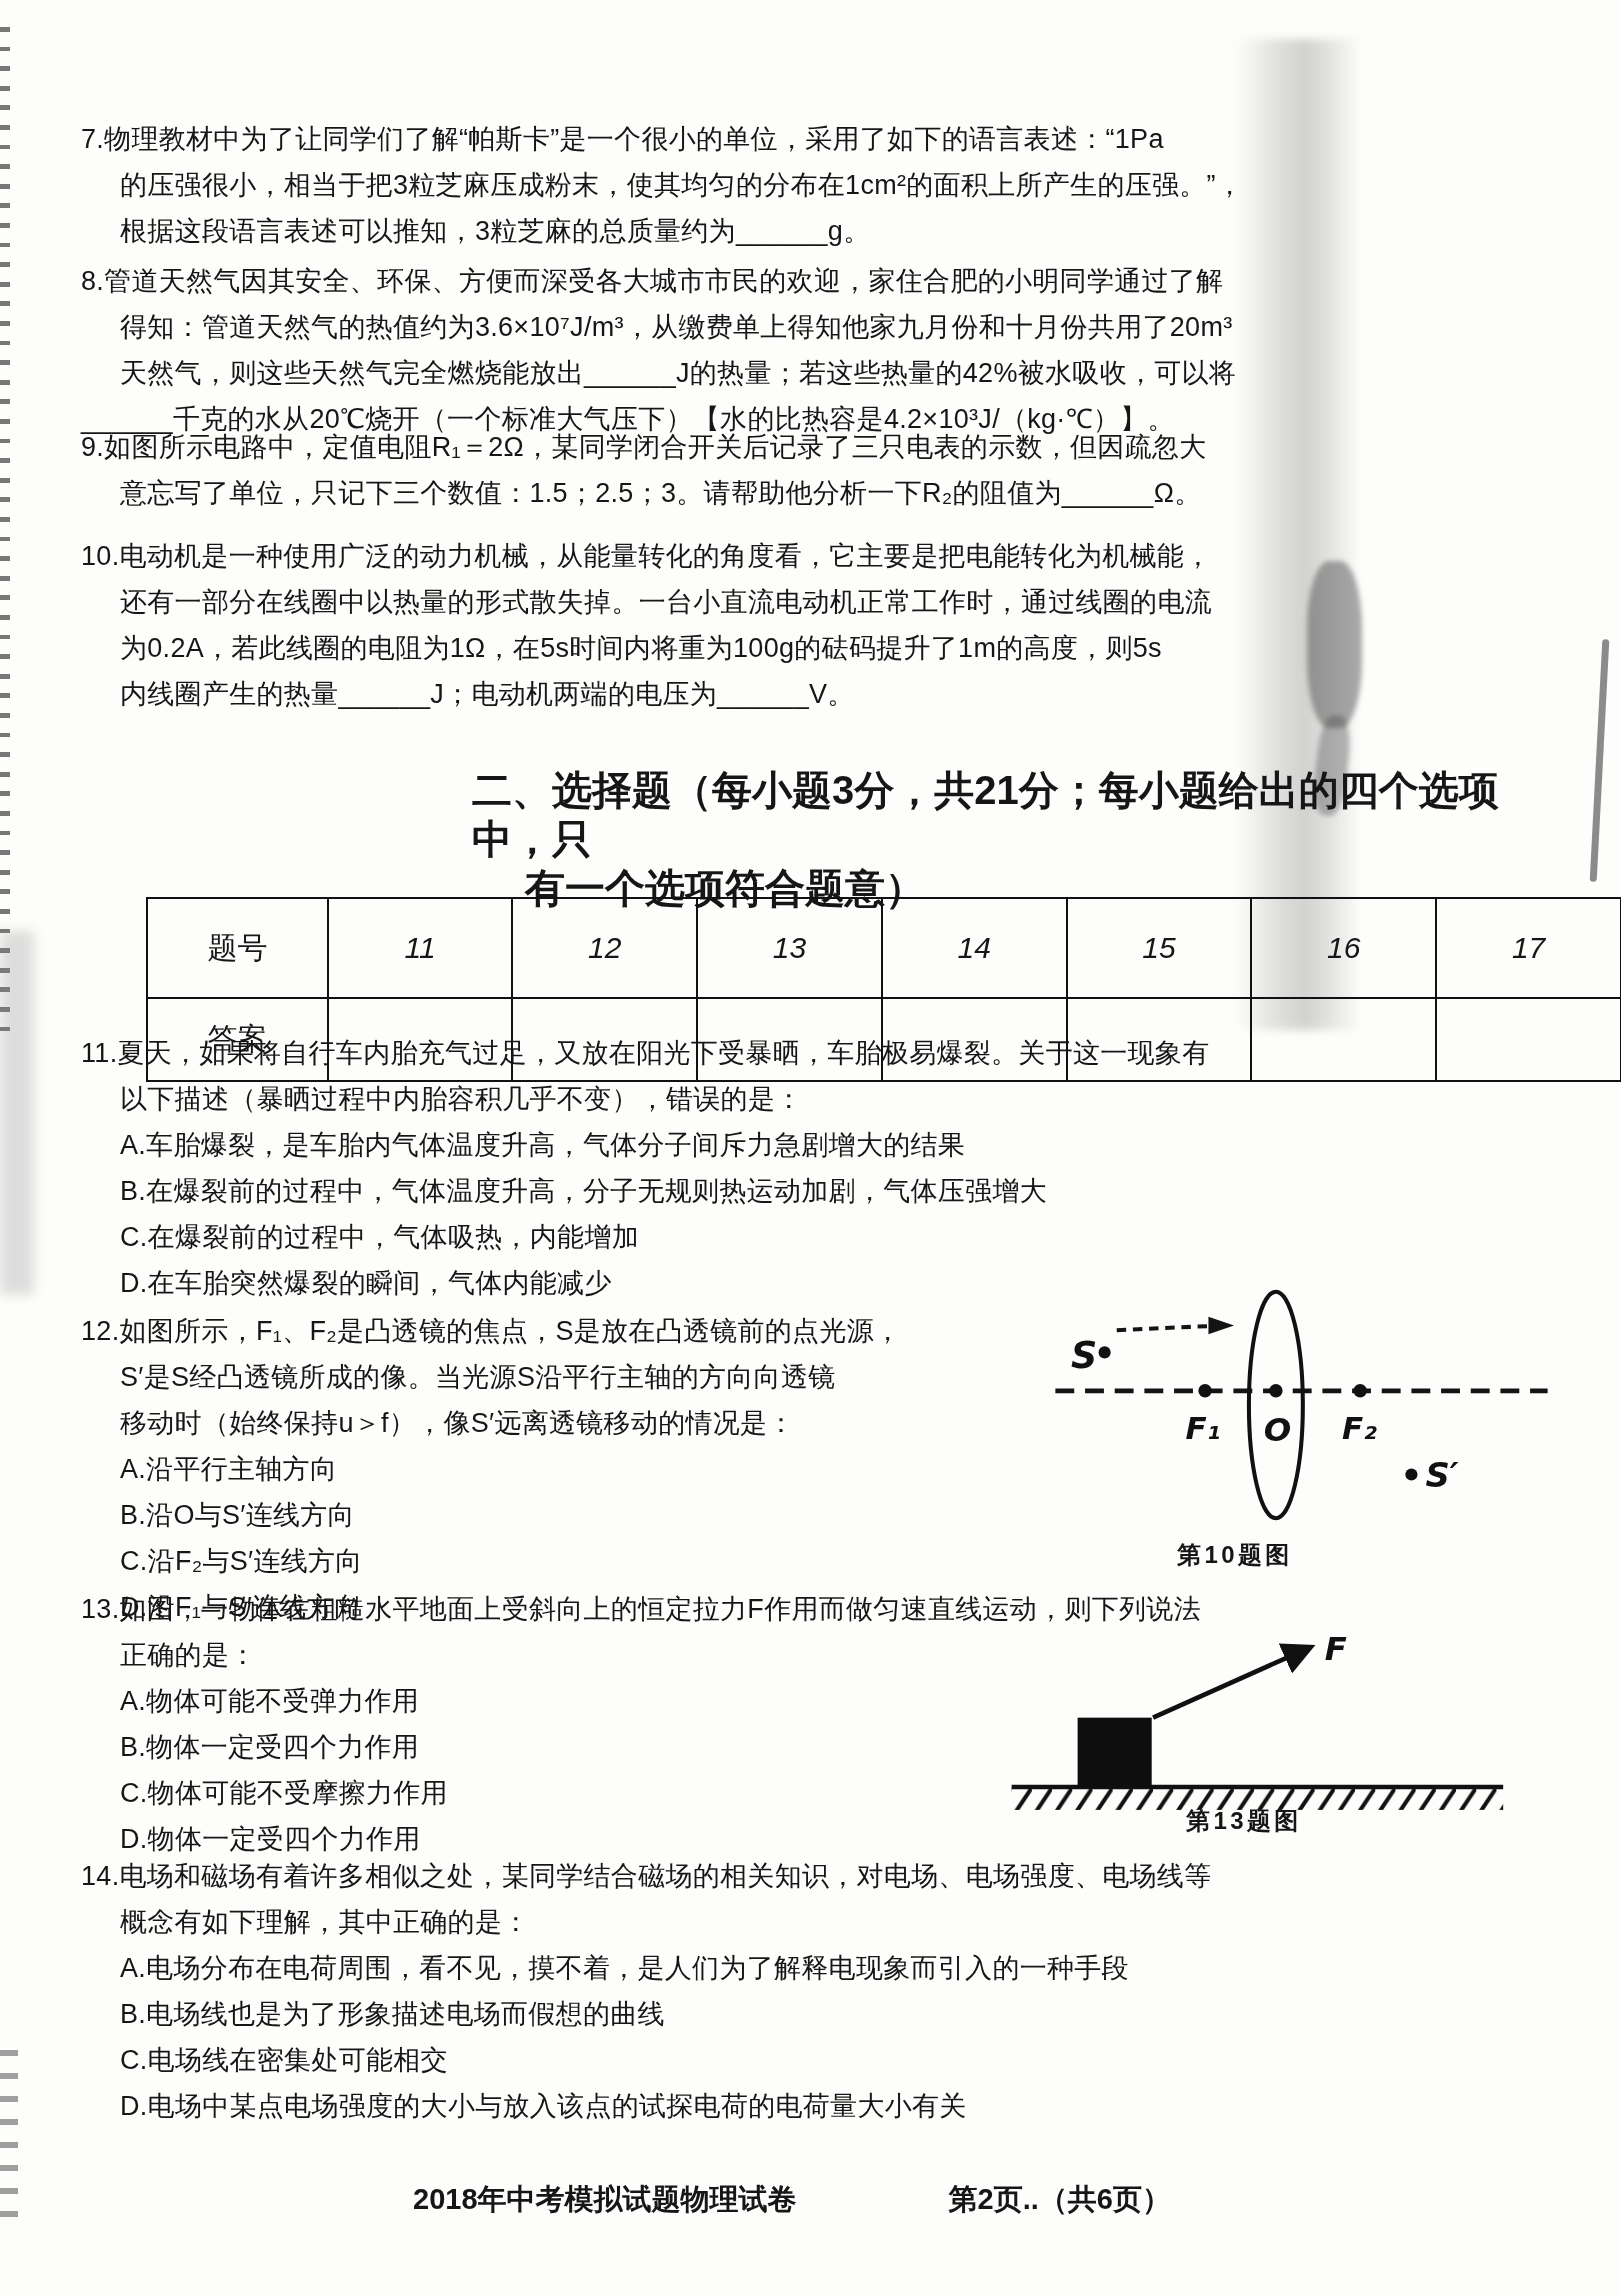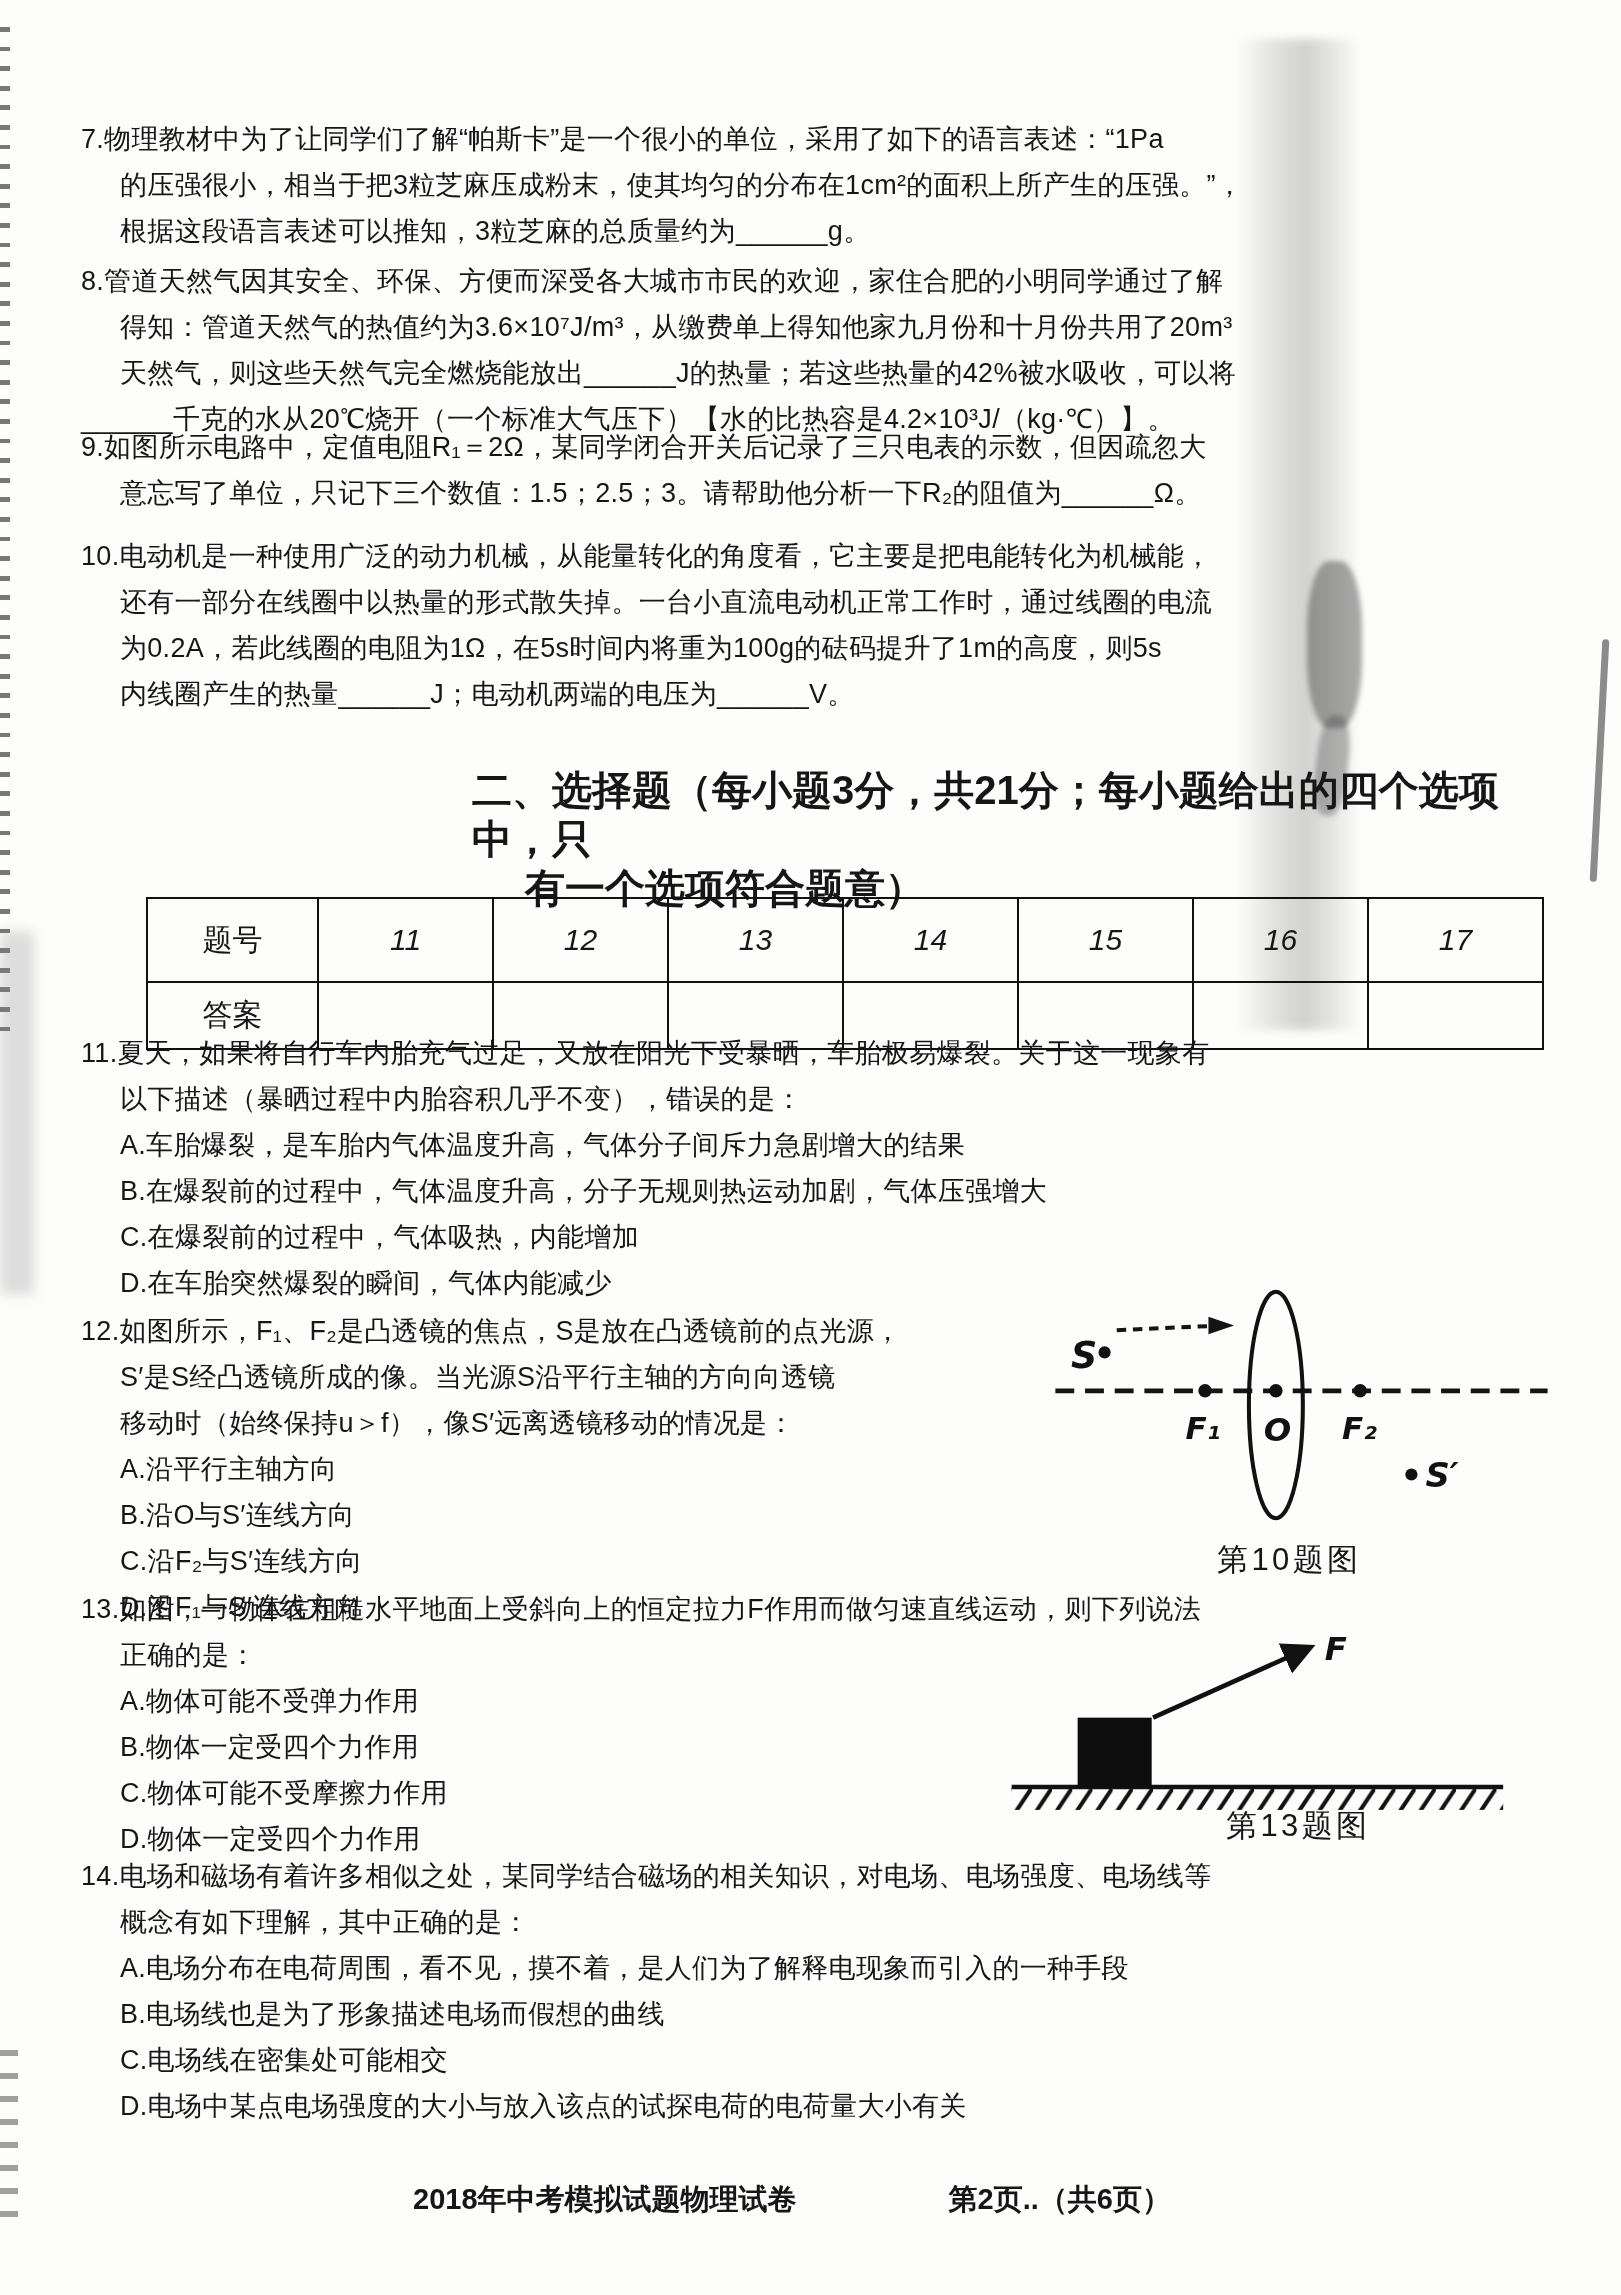--- a/index.html
+++ b/index.html
@@ -13,28 +13,28 @@
             border:5.4px solid #111;display:grid;grid-template-columns:128px 1fr;grid-template-rows:61px 1fr;}
   .scorebox .cell{border-right:2.7px solid #111;border-bottom:3.4px solid #111;
                   display:flex;align-items:center;justify-content:center;font-size:30px;}
   .scorebox .cell:nth-child(2n){border-right:none;}
   .scorebox .cell.bot{border-bottom:none;}
   
   .sec{position:absolute;left:472px;top:766px;width:1052px;font-weight:bold;font-size:40px;line-height:49px;}
   .sec .l2{margin-left:53px;}
   
   .anstable{position:absolute;left:146px;top:897px;border-collapse:collapse;table-layout:fixed;}
-  .anstable td{border:2.7px solid #111;text-align:center;font-size:30px;padding:8px;}
+  .anstable td{border:2.7px solid #111;text-align:center;font-size:30px;padding:16px;}
   .anstable tr.hrow td{height:66px;}
   .anstable tr.arow td{height:49px;}
   .anstable td.c0{width:153px;}
   .anstable td.cn{width:157px;font-style:italic;}
   
   .fig{position:absolute;}
-  .figcap{position:absolute;font-weight:normal;font-size:31px;letter-spacing:3.4px;white-space:nowrap;margin-left:40px;}
+  .figcap{position:absolute;font-weight:bold;font-size:24px;letter-spacing:3.4px;white-space:nowrap;}
   
   .footer{position:absolute;left:413px;top:2180px;display:flex;gap:152px;
           font-weight:bold;font-size:29px;white-space:nowrap;}
   
   .art{position:absolute;pointer-events:none;}
   .band1{left:1236px;top:39px;width:120px;height:991px;
          background:linear-gradient(to right,rgba(120,120,120,0) 0%,rgba(105,105,105,.20) 35%,rgba(85,85,85,.26) 58%,rgba(120,120,120,.04) 100%);
          filter:blur(4px);}
   .band2{left:1307px;top:561px;width:55px;height:167px;background:rgba(45,45,45,.40);filter:blur(2.7px);border-radius:40%;}
   .band3{left:1316px;top:715px;width:32px;height:101px;background:rgba(60,60,60,.35);filter:blur(2.7px);border-radius:40%;transform:rotate(6deg);}

